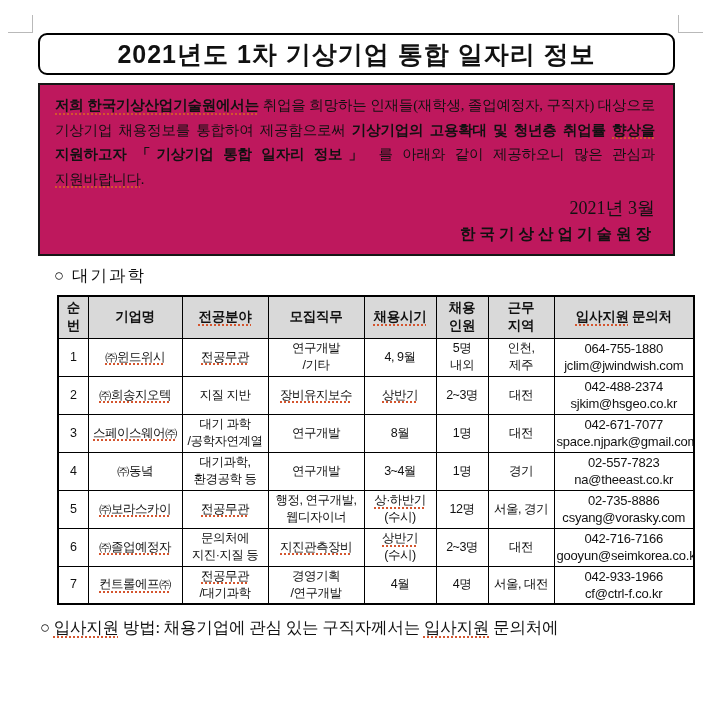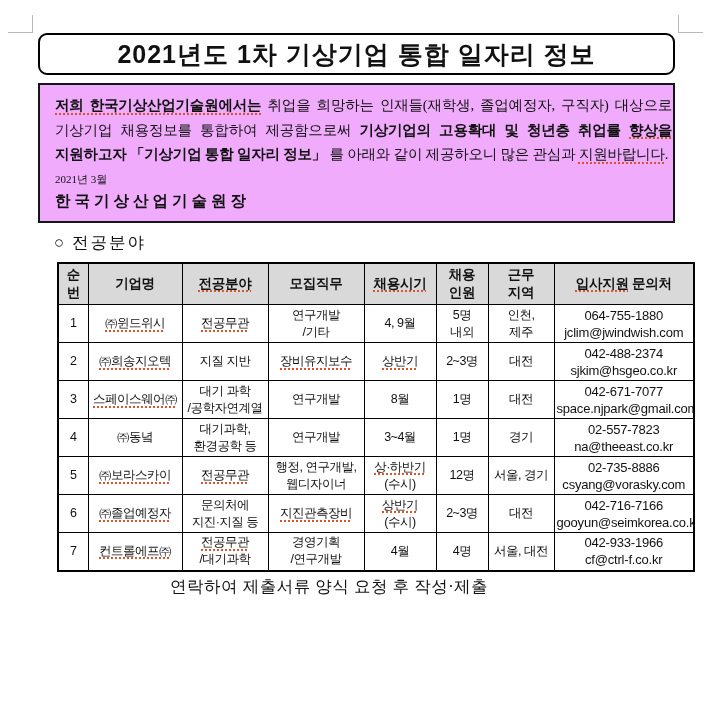--- a/index.html
+++ b/index.html
@@ -25,31 +25,31 @@
     width:637px;height:42px;
     border:2px solid #000;border-radius:9px;
     display:flex;align-items:center;justify-content:center;
     font-family:"Liberation Sans","DejaVu Sans",sans-serif;
     font-weight:bold;font-size:25px;letter-spacing:1px;
   }
   .intro-box{
     width:637px;
     margin-top:8px;
     border:2px solid #161616;
-    background:#f0abfc;
-    padding:8px 1px 6px 15px;
+    background:#be185d;
+    padding:8px 18px 6px 15px;
   }
   .intro{
     margin:0;
     font-size:14.5px;line-height:24.5px;
     text-align:justify;word-break:keep-all;
     letter-spacing:-0.2px;
   }
-  .notice-date{ text-align:left;font-size:11px;margin-top:5px;}
-  .notice-sig{ text-align:left;font-size:15.5px;font-weight:bold;letter-spacing:4px;margin-top:4px;margin-bottom:3px;}
+  .notice-date{ text-align:right;font-size:18px;margin-top:5px;}
+  .notice-sig{ text-align:right;font-size:15.5px;font-weight:bold;letter-spacing:4px;margin-top:4px;margin-bottom:3px;}
 
   .section{
     margin:20px 0 0 0;
     font-family:"Liberation Sans","DejaVu Sans",sans-serif;
     font-size:20px;font-weight:bold;letter-spacing:0.5px;
   }
   .subsection{
     margin:9px 0 0 16px;
     font-size:16.5px;letter-spacing:2px;
   }
@@ -111,21 +111,21 @@
     <span>2021년도 1차 기상기업 통합 일자리 정보</span>
   </div>
 
   <div class="intro-box">
     <p class="intro"><span class="b sq">저희 한국기상산업기술원에서는</span><span> 취업을 희망하는 인재들(재학생, 졸업예정자, 구직자) 대상으로 기상기업 채용정보를 통합하여 제공함으로써 </span><span class="b">기상기업의 고용확대 및 청년층 취업률 </span><span class="b sq">향상을</span><span class="b"> 지원하고자 「기상기업 통합 일자리 정보」</span><span> 를 아래와 같이 제공하오니 많은 관심과 </span><span class="sq">지원바랍니다</span><span>.</span></p>
     <div class="notice-date">2021년 3월</div>
     <div class="notice-sig">한국기상산업기술원장</div>
   </div>
 
 
-  <div class="subsection">○ 전공분야</div>
+  <div class="subsection">○ 대기과학</div>
 
   <table class="jobs">
     <colgroup>
       <col style="width:30px">
         <col style="width:94px">
         <col style="width:86px">
         <col style="width:96px">
       <col style="width:72px">
         <col style="width:52px">
         <col style="width:66px">
@@ -231,15 +231,15 @@
 /연구개발</span></td>
           <td><span>4월</span></td>
           <td><span>4명</span></td>
           <td><span>서울, 대전</span></td>
           <td><span>042-933-1966
 cf@ctrl-f.co.kr</span></td>
         </tr>
       </tbody>
   </table>
 
-  <p class="apply2">연락하여 제출서류 양식 요청 후 작성·제출</p>
+  <p class="apply"><span>○ </span><span class="sq">입사지원</span><span> 방법: 채용기업에 관심 있는 구직자께서는 </span><span class="sq">입사지원</span><span> 문의처에</span></p>
 
 </div>
 
 </body></html>

